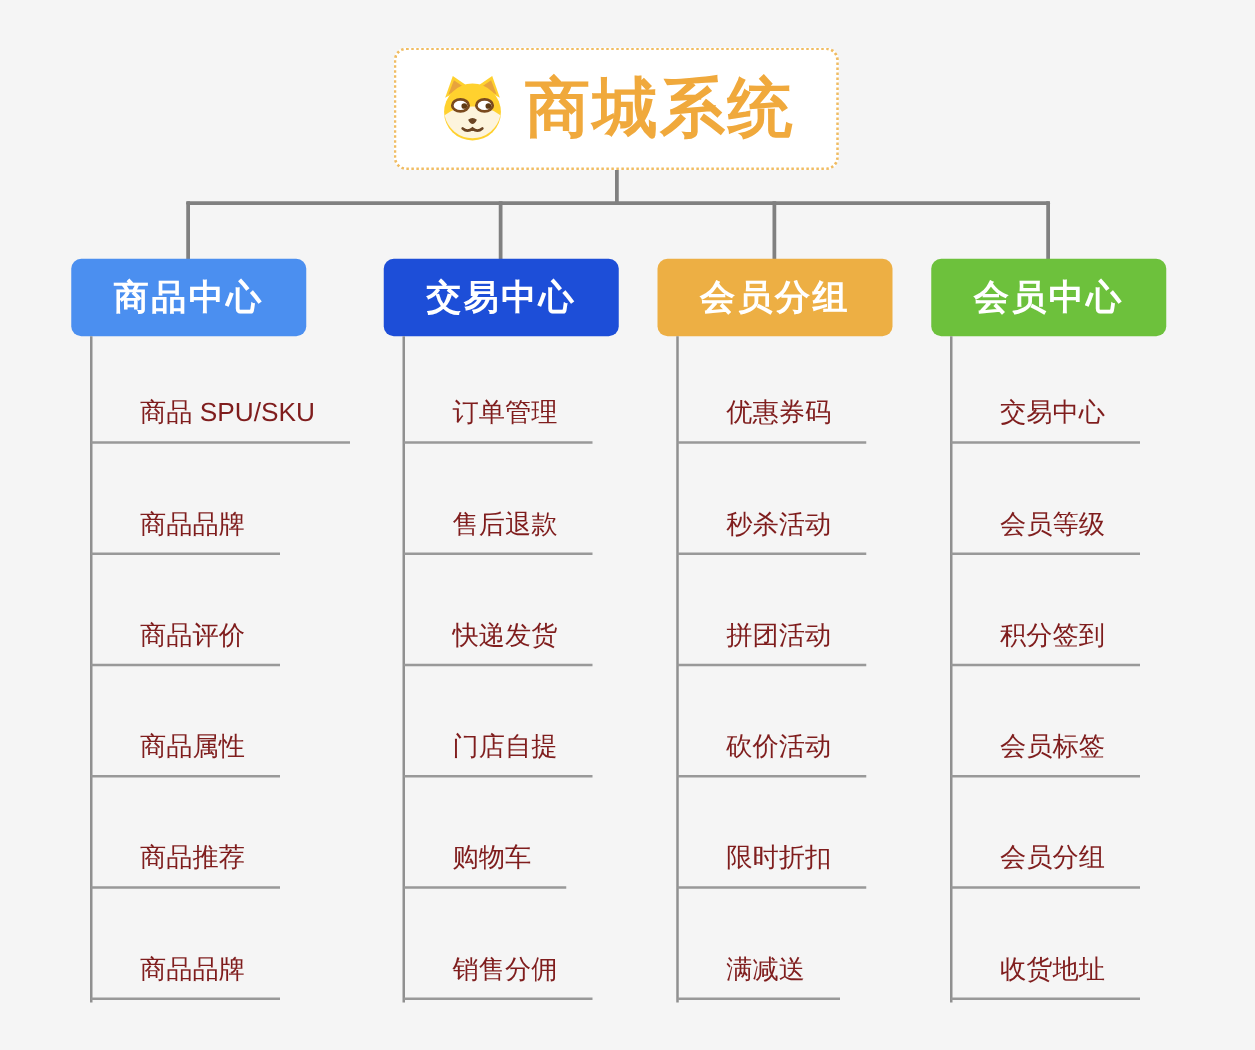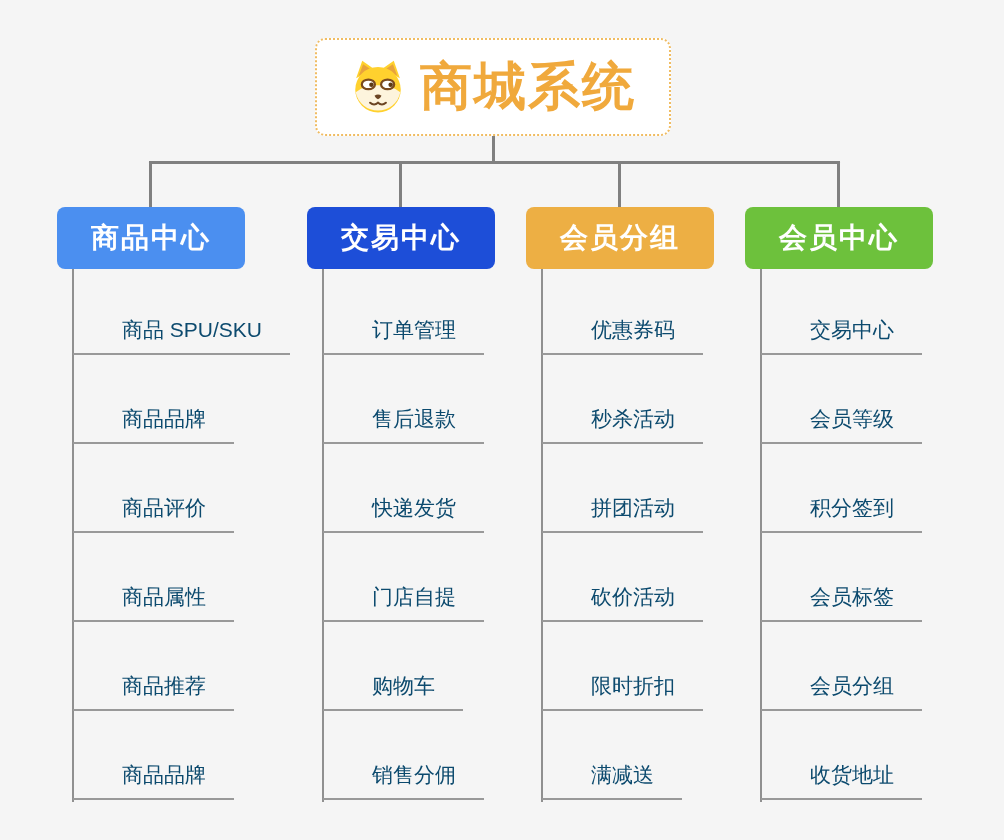--- a/index.html
+++ b/index.html
@@ -52,22 +52,22 @@
   }
   .leaves{
     position:absolute;left:calc(var(--L) + 16px);top:266px;
     display:flex;flex-direction:column;
   }
   .leaf{
     height:89px;display:flex;align-items:flex-end;pointer-events:auto;
   }
   .leaf-label{
     display:inline-block;
-    font-size:21px;color:#0c4a6e;white-space:nowrap;
-    padding:0 28px 9px 49px;
+    font-size:21px;color:#7f1d1d;white-space:nowrap;
+    padding:0 28px 9px 39px;
     border-bottom:2px solid #999999;
   }
 </style>
 </head>
 <body>
 
 <div id="canvas">
 
   <div class="root-node" style="border-color: rgb(240, 188, 98);">
     <svg class="root-icon" viewBox="0 0 64 64" aria-hidden="true">

